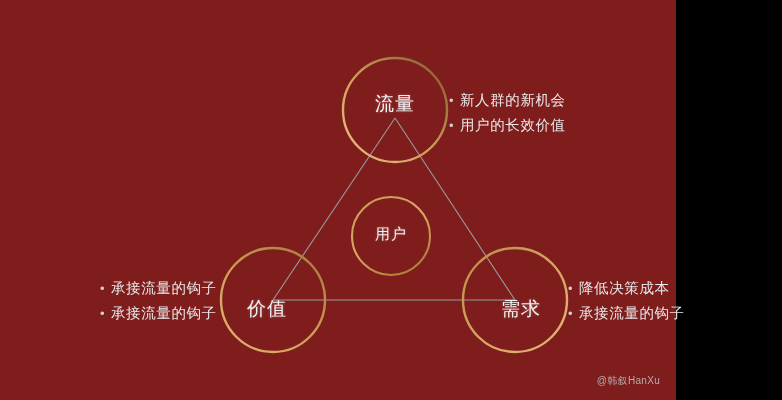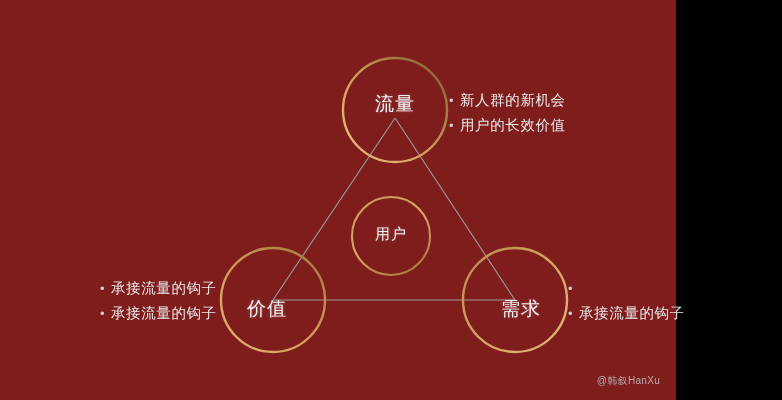--- a/index.html
+++ b/index.html
@@ -140,20 +140,21 @@
     </div>
     <div class="bullet-row">
       <span class="bullet-dot">•</span>
       <span class="bullet-text">承接流量的钩子</span>
     </div>
   </div>
 
   <div class="bullet-block" style="left:568px; top:276px;">
     <div class="bullet-row">
       <span class="bullet-dot">•</span>
+      <span class="bullet-text">降低决策成本</span>
     </div>
     <div class="bullet-row">
       <span class="bullet-dot">•</span>
       <span class="bullet-text">承接流量的钩子</span>
     </div>
   </div>
 
   <div id="watermark">@韩叙HanXu</div>
 
 </div>

